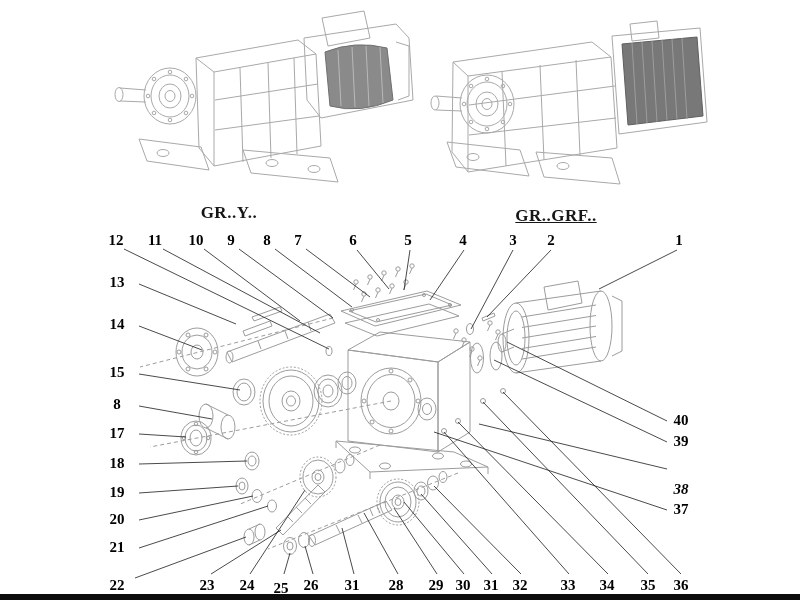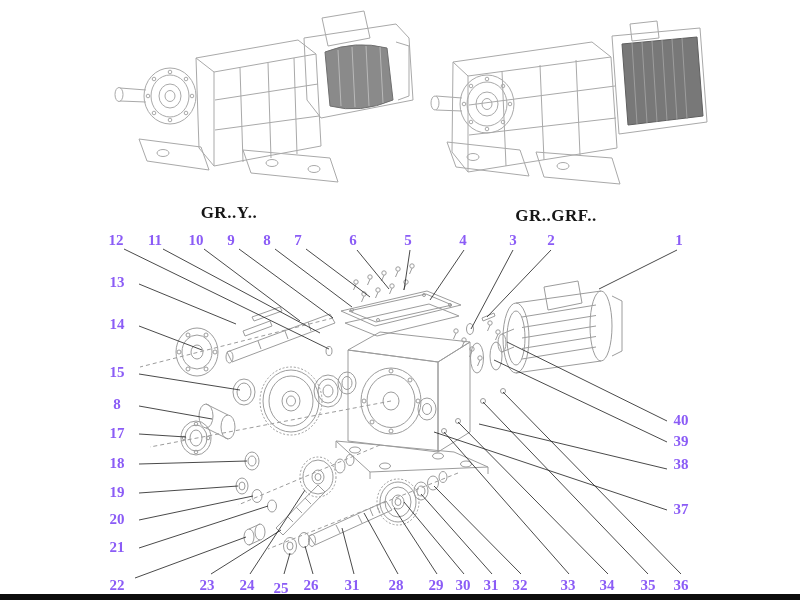--- a/index.html
+++ b/index.html
@@ -4,21 +4,21 @@
 <title>Gear Reducer Exploded Diagram</title>
 <style>
   * { margin:0; padding:0; box-sizing:border-box; }
   html,body { width:800px; height:600px; background:#ffffff; }
   body { font-family:"Liberation Serif", serif; color:#111; }
   .canvas { position:relative; width:800px; height:600px; background:#ffffff; overflow:hidden; }
   svg.art { position:absolute; left:0; top:0; }
   .callout {
     position:absolute; transform:translate(-50%,-50%);
     font-family:"Liberation Serif", serif; font-size:15px; font-weight:bold;
-    color:#8b5cf6; background:#ffffff; padding:0 1px; line-height:1;
+    color:#000000; background:#ffffff; padding:0 1px; line-height:1;
   }
   .title {
     position:absolute; transform:translate(-50%,-50%);
     font-family:"Liberation Serif", serif; font-size:17px; font-weight:bold;
     letter-spacing:0.5px; color:#161616; white-space:nowrap;
   }
   .footer-bar { position:absolute; left:0; bottom:0; width:100%; height:6px; background:#0d0d0d; }
 </style>
 </head>
 <body>
@@ -349,21 +349,21 @@
     <line x1="681" y1="574" x2="503" y2="392"></line>
 
     <line x1="667" y1="421" x2="507" y2="342"></line>
     <line x1="667" y1="442" x2="494" y2="360"></line>
     <line x1="667" y1="469" x2="479" y2="424"></line>
     <line x1="667" y1="510" x2="434" y2="432"></line>
   </g>
 </svg>
 
 <div class="title" style="left:229px; top:213px;">GR..Y..</div>
-<div class="title" style="left:556px; top:216px;">GR..GRF..</div>
+<div class="title" style="left:556px; top:216px;text-decoration:underline;">GR..GRF..</div>
 
 <span class="callout" style="left:116px; top:240px;">12</span>
 <span class="callout" style="left:155px; top:240px;">11</span>
 <span class="callout" style="left:196px; top:240px;">10</span>
 <span class="callout" style="left:231px; top:240px;">9</span>
 <span class="callout" style="left:267px; top:240px;">8</span>
 <span class="callout" style="left:298px; top:240px;">7</span>
 <span class="callout" style="left:353px; top:240px;">6</span>
 <span class="callout" style="left:408px; top:240px;">5</span>
 <span class="callout" style="left:463px; top:240px;">4</span>
@@ -392,18 +392,18 @@
 <span class="callout" style="left:463px; top:585px;">30</span>
 <span class="callout" style="left:491px; top:585px;">31</span>
 <span class="callout" style="left:520px; top:585px;">32</span>
 <span class="callout" style="left:568px; top:585px;">33</span>
 <span class="callout" style="left:607px; top:585px;">34</span>
 <span class="callout" style="left:648px; top:585px;">35</span>
 <span class="callout" style="left:681px; top:585px;">36</span>
 
 <span class="callout" style="left:681px; top:420px;">40</span>
 <span class="callout" style="left:681px; top:441px;">39</span>
-<span class="callout" style="left:681px; top:464px;">38</span>
+<span class="callout" style="left:681px; top:489px;font-style:italic;">38</span>
 <span class="callout" style="left:681px; top:509px;">37</span>
 
 <div class="footer-bar"></div>
 
 </div>
 
 </body></html>

